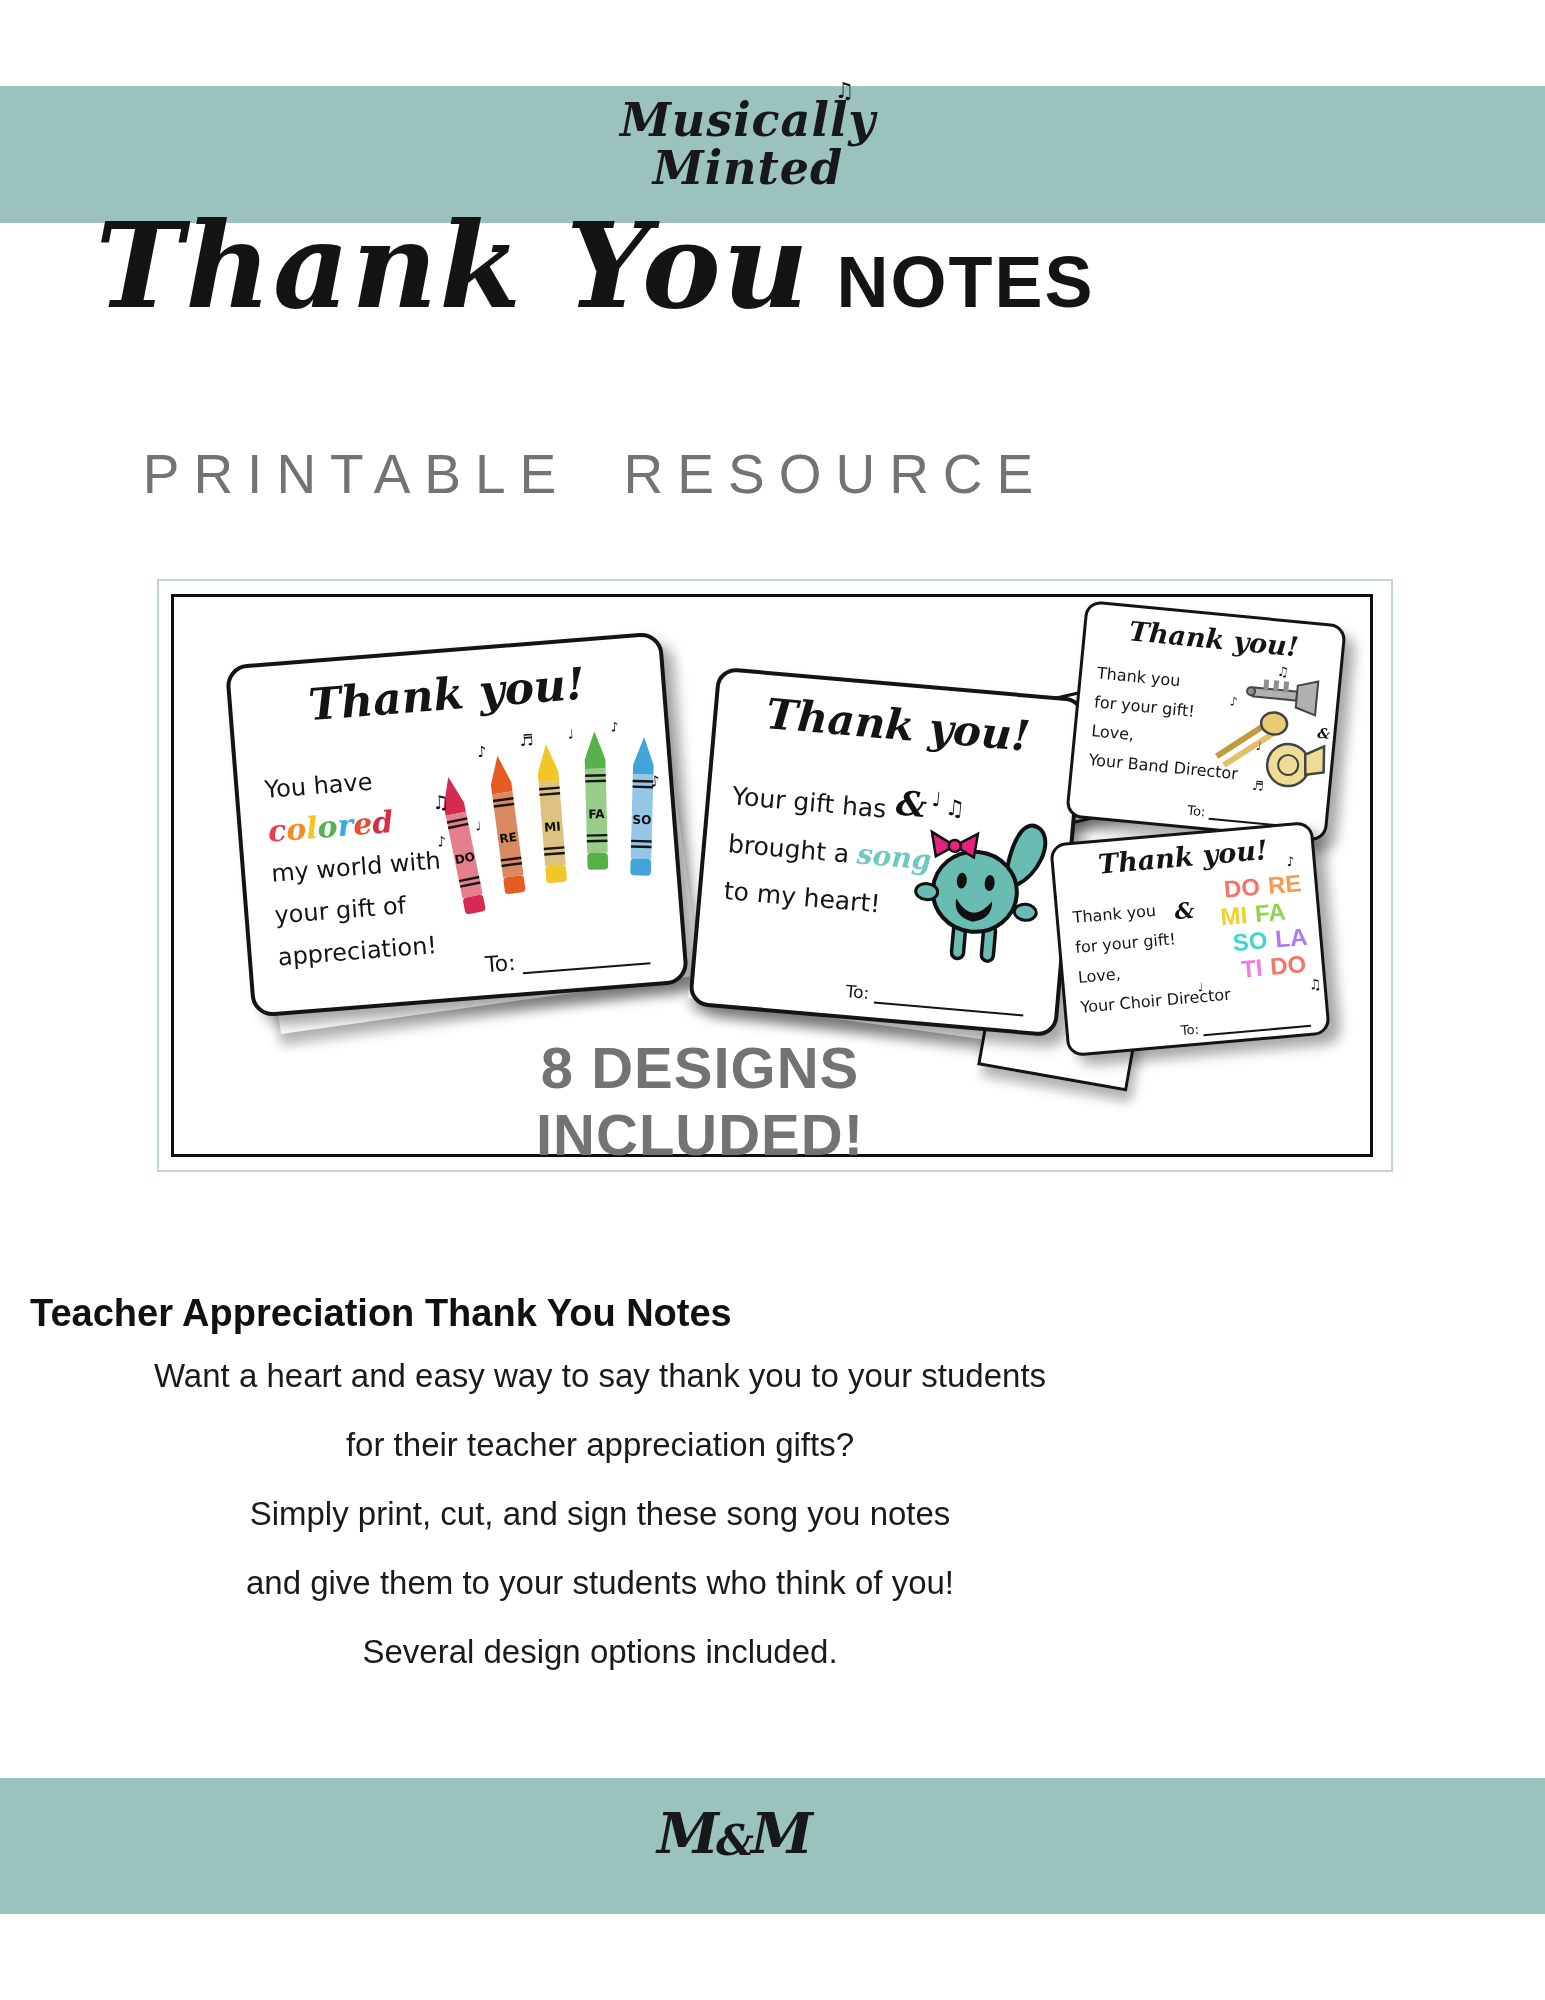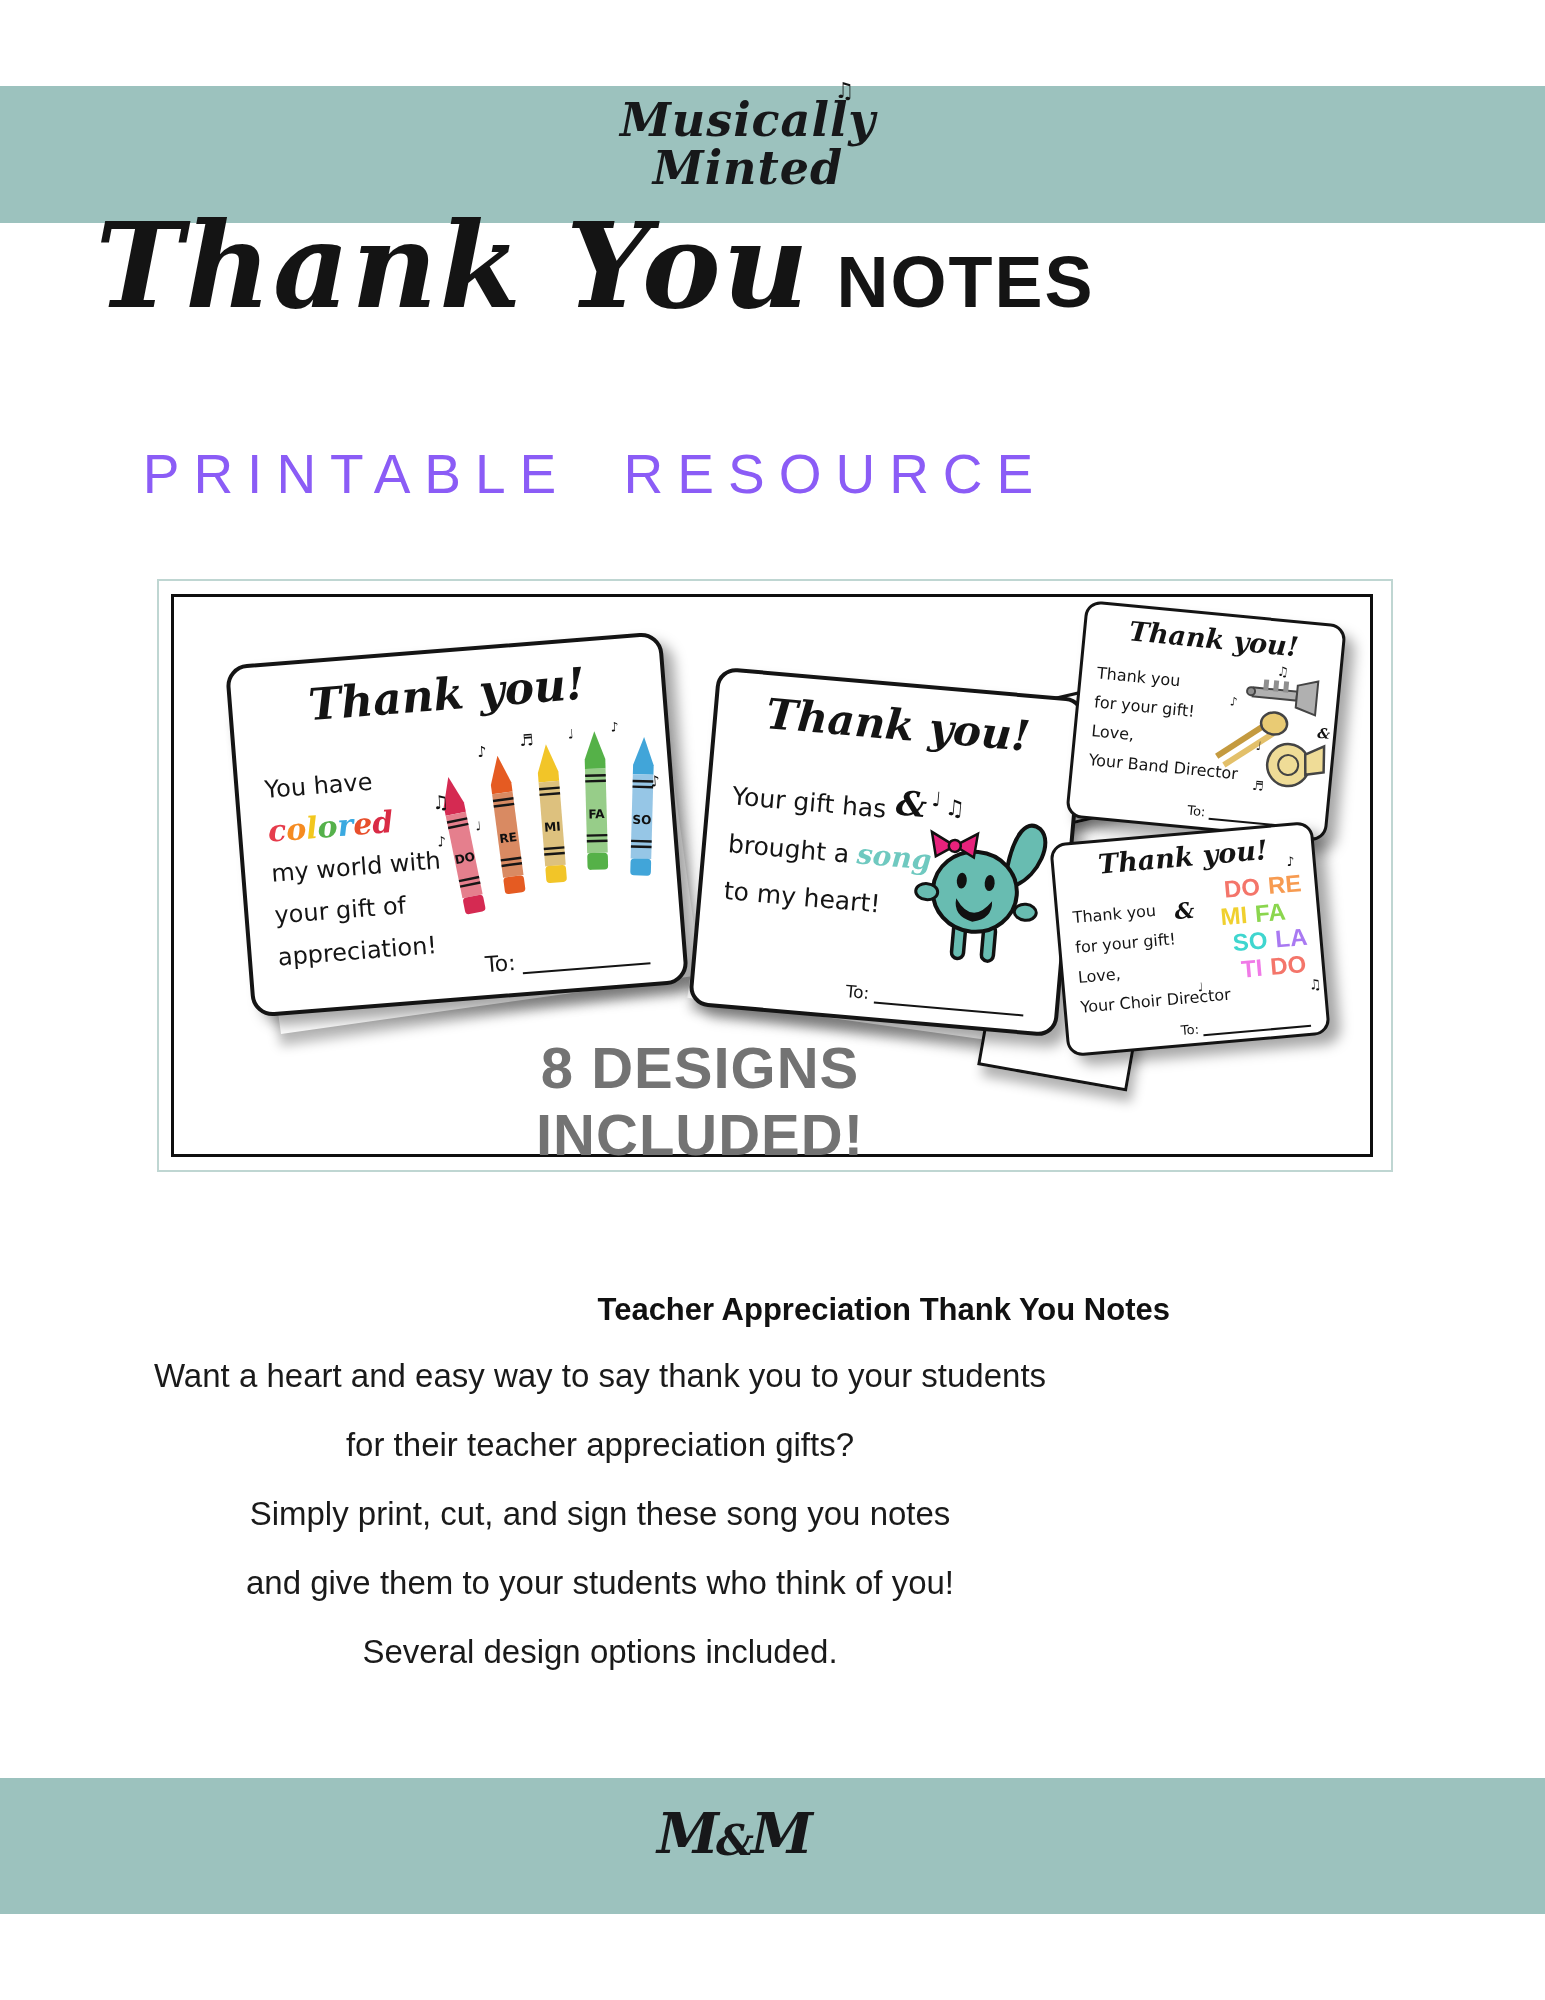--- a/index.html
+++ b/index.html
@@ -16,42 +16,42 @@
   #brand .brand-wrap{position:relative;display:inline-block;}
   #brand .brand-note{position:absolute;top:-16px;right:22px;font-family:"DejaVu Sans",sans-serif;
         font-style:normal;font-size:22px;}
   
   #title-row{position:absolute;top:196px;left:80px;width:1030px;display:flex;
         justify-content:center;align-items:baseline;gap:26px;}
   #title-script{font-size:118px;letter-spacing:2px;}
   #title-bold{font-size:72px;font-weight:700;letter-spacing:2px;
         font-family:"Liberation Sans",sans-serif;}
   #subtitle{position:absolute;top:442px;left:80px;width:1030px;text-align:center;
-        font-size:55px;font-weight:300;letter-spacing:14px;word-spacing:24px;color:#8b5cf6;}
+        font-size:55px;font-weight:300;letter-spacing:14px;word-spacing:24px;color:#737373;}
   
   #frame-outer{position:absolute;left:157px;top:579px;width:1232px;height:589px;
         border:2px solid #bfd6d2;background:#fff;}
   #frame-inner{position:absolute;left:12px;top:13px;right:18px;bottom:13px;
         border:3px solid #0e0e0e;background:#fff;}
   
   .sheet{position:absolute;background:#fff;}
   .card{position:absolute;background:#fff;border:3px solid #141414;
         box-shadow:10px 10px 13px rgba(0,0,0,0.35);}
   .card-title{position:absolute;left:0;right:0;text-align:center;}
   .card-col{position:absolute;font-family:"DejaVu Sans",sans-serif;}
   .to-row{position:absolute;display:flex;align-items:flex-end;font-family:"DejaVu Sans",sans-serif;}
   .to-line{border-bottom:2.5px solid #141414;}
   .note{font-family:"DejaVu Sans",sans-serif;color:#111;}
   .clef{font-family:"DejaVu Serif",serif;font-style:italic;font-weight:700;color:#111;}
   
   #designs-note{position:absolute;left:390px;top:1034px;width:620px;text-align:center;
         font-size:58px;font-weight:700;letter-spacing:1px;color:#737373;}
   
-  #desc-heading{position:absolute;top:1292px;left:30px;width:1140px;text-align:right;
-        font-size:31px;font-weight:700;color:#111;}
+  #desc-heading{position:absolute;top:1292px;left:30px;width:1140px;text-align:left;
+        font-size:38px;font-weight:700;color:#111;}
   #desc-lines{position:absolute;top:1341px;left:30px;width:1140px;text-align:center;
         font-size:33px;font-weight:300;line-height:69px;color:#1a1a1a;}
   
   #footer-logo{position:absolute;top:1800px;left:0;width:1470px;text-align:center;
         font-family:"DejaVu Serif",serif;font-style:italic;font-weight:700;color:#17181a;}
   #footer-logo .m{font-size:56px;}
   #footer-logo .amp{font-size:42px;position:relative;top:2px;margin:0 -3px;}
   
   .solfege-row{display:flex;gap:8px;font-weight:700;font-size:24px;
         font-family:"Liberation Sans",sans-serif;line-height:27px;}

